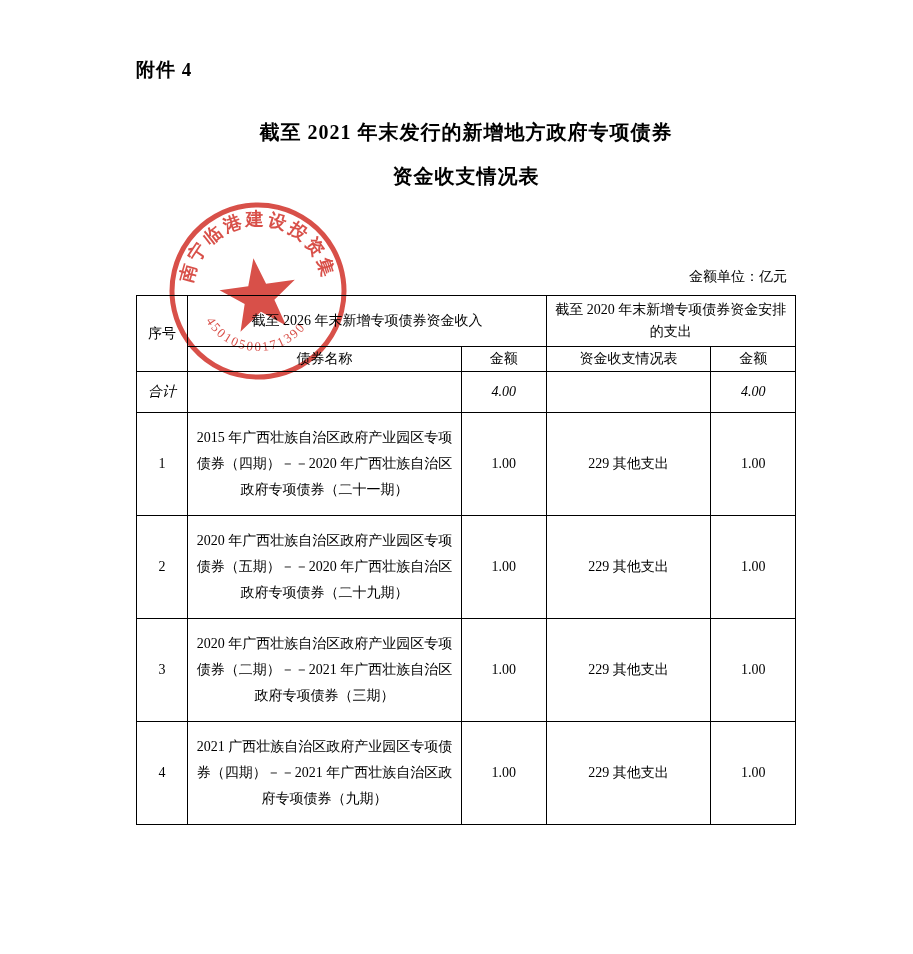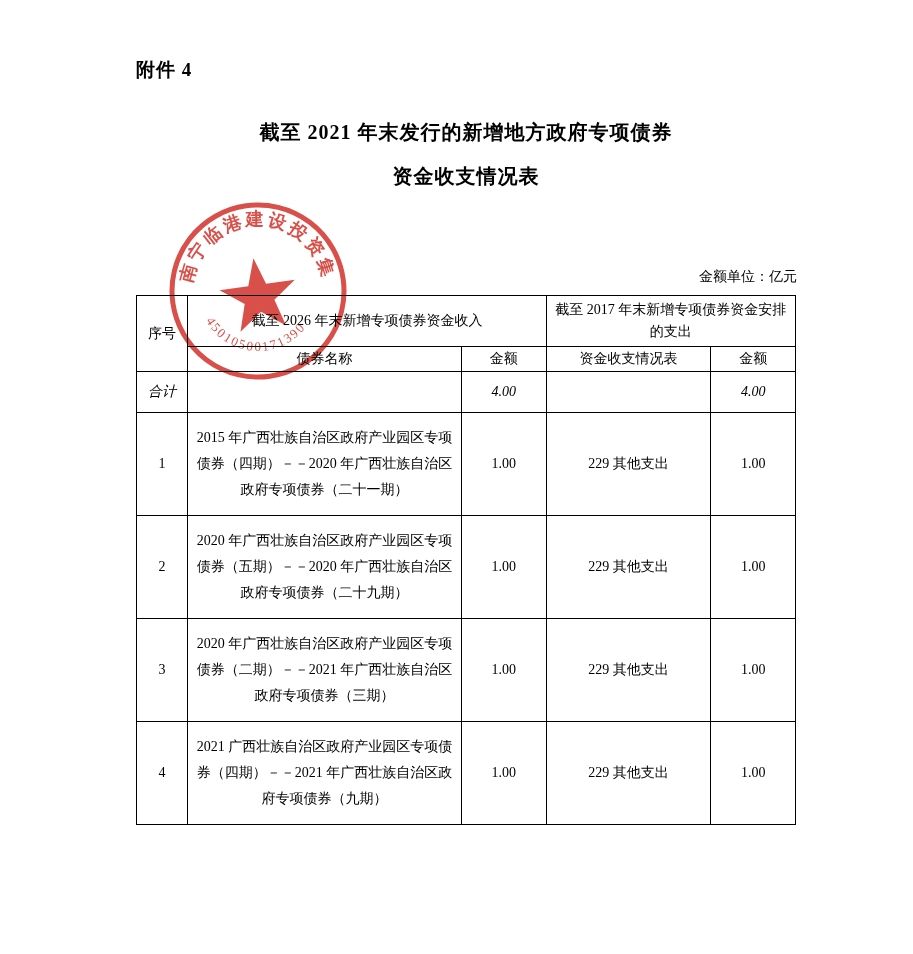--- a/index.html
+++ b/index.html
@@ -37,21 +37,21 @@
     font-size: 20px;
     font-weight: bold;
     line-height: 44px;
     letter-spacing: 1px;
   }
   .doc-title .line2 {
     display: block;
   }
   .unit-note {
     position: absolute;
-    right: 116px;
+    right: 126px;
     top: 268px;
     font-size: 14px;
   }
   table.main {
     position: absolute;
     left: 136px;
     top: 295px;
     width: 660px;
     border-collapse: collapse;
     table-layout: fixed;
@@ -138,21 +138,21 @@
       <col class="col-seq">
       <col class="col-name">
       <col class="col-amt1">
       <col class="col-func">
       <col class="col-amt2">
     </colgroup>
     <thead>
       <tr>
         <td rowspan="2" class="hdr-group">序号</td>
         <td colspan="2" class="hdr-group">截至 2026 年末新增专项债券资金收入</td>
-        <td colspan="2" class="hdr-group">截至 2017 年末新增专项债券资金安排的支出</td>
+        <td colspan="2" class="hdr-group">截至 2020 年末新增专项债券资金安排的支出</td>
       </tr>
       <tr>
         <td>债券名称</td>
         <td>金额</td>
         <td>资金收支情况表</td>
         <td>金额</td>
       </tr>
     </thead>
     <tbody>
       <tr class="row-total">

